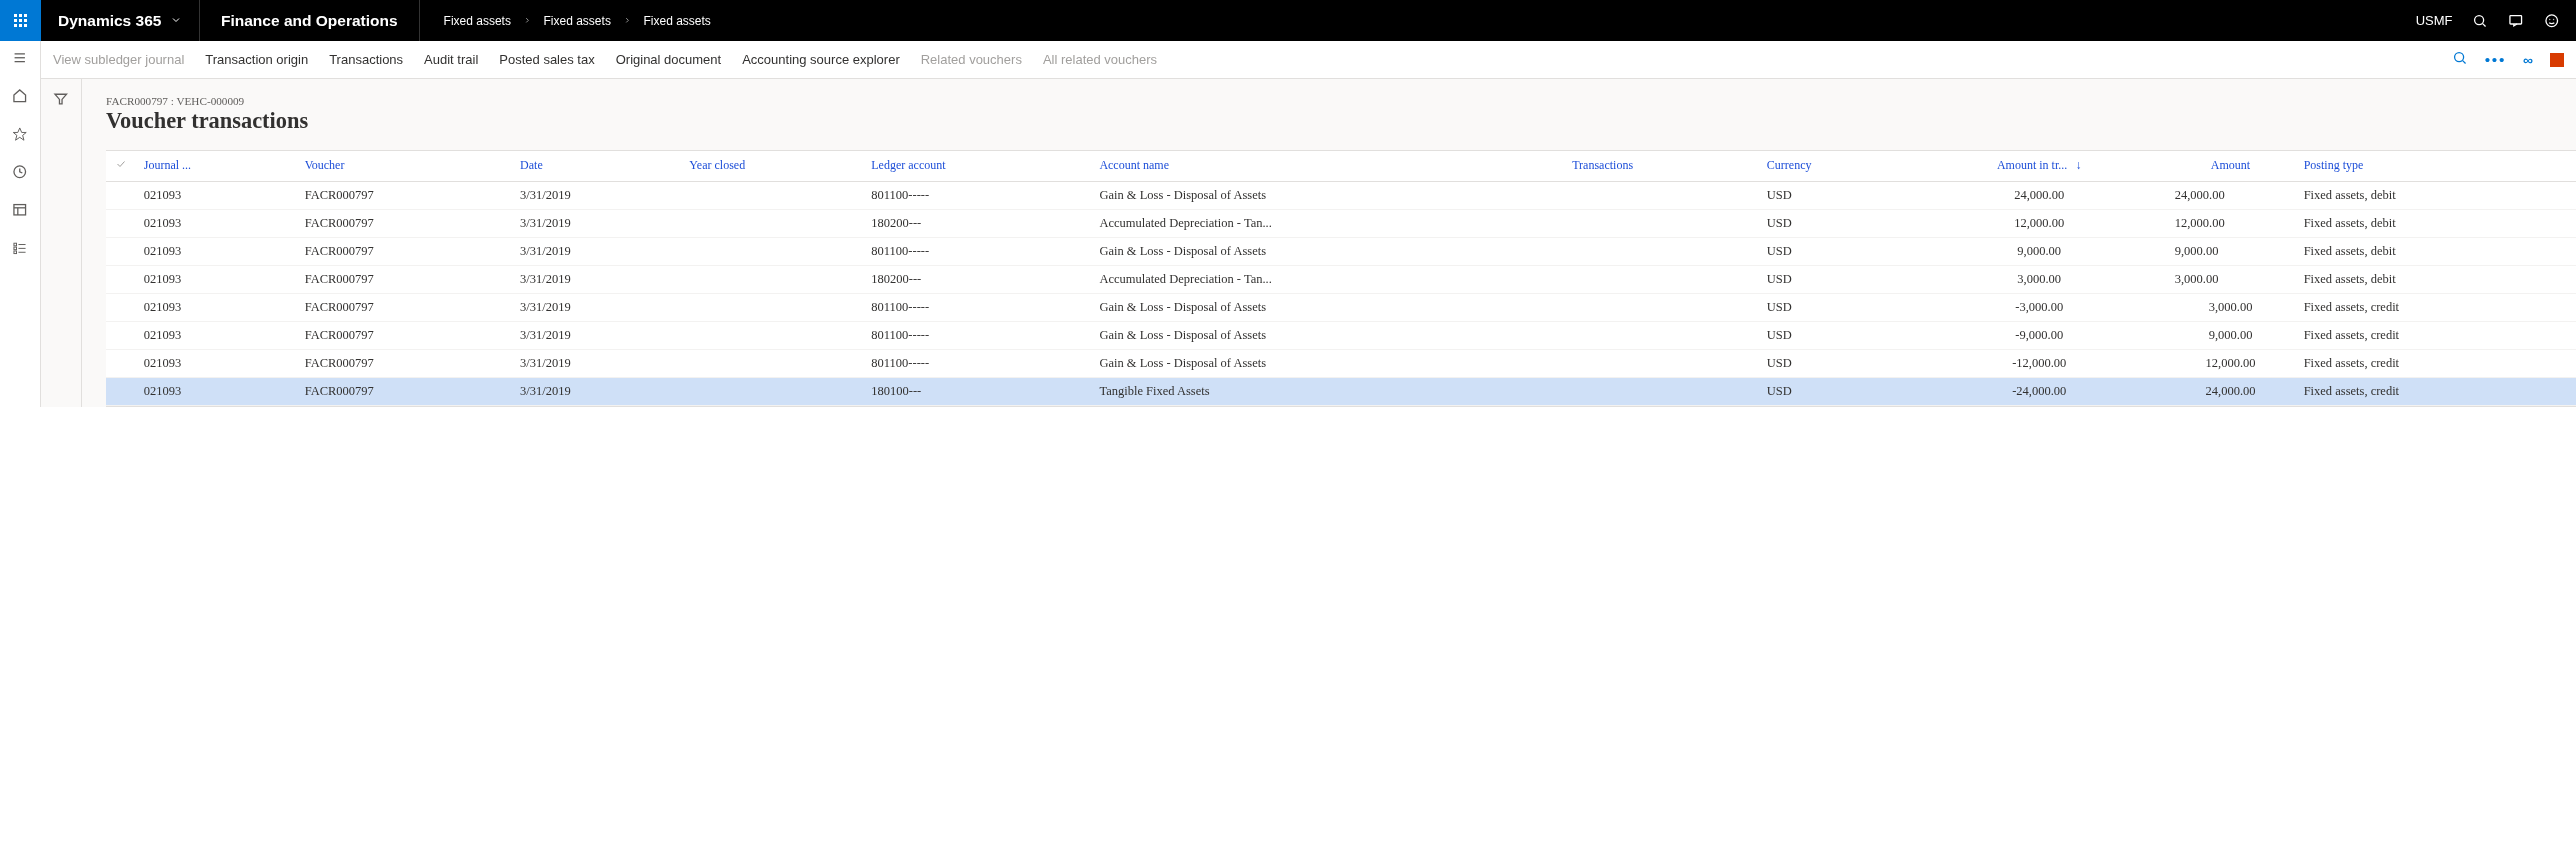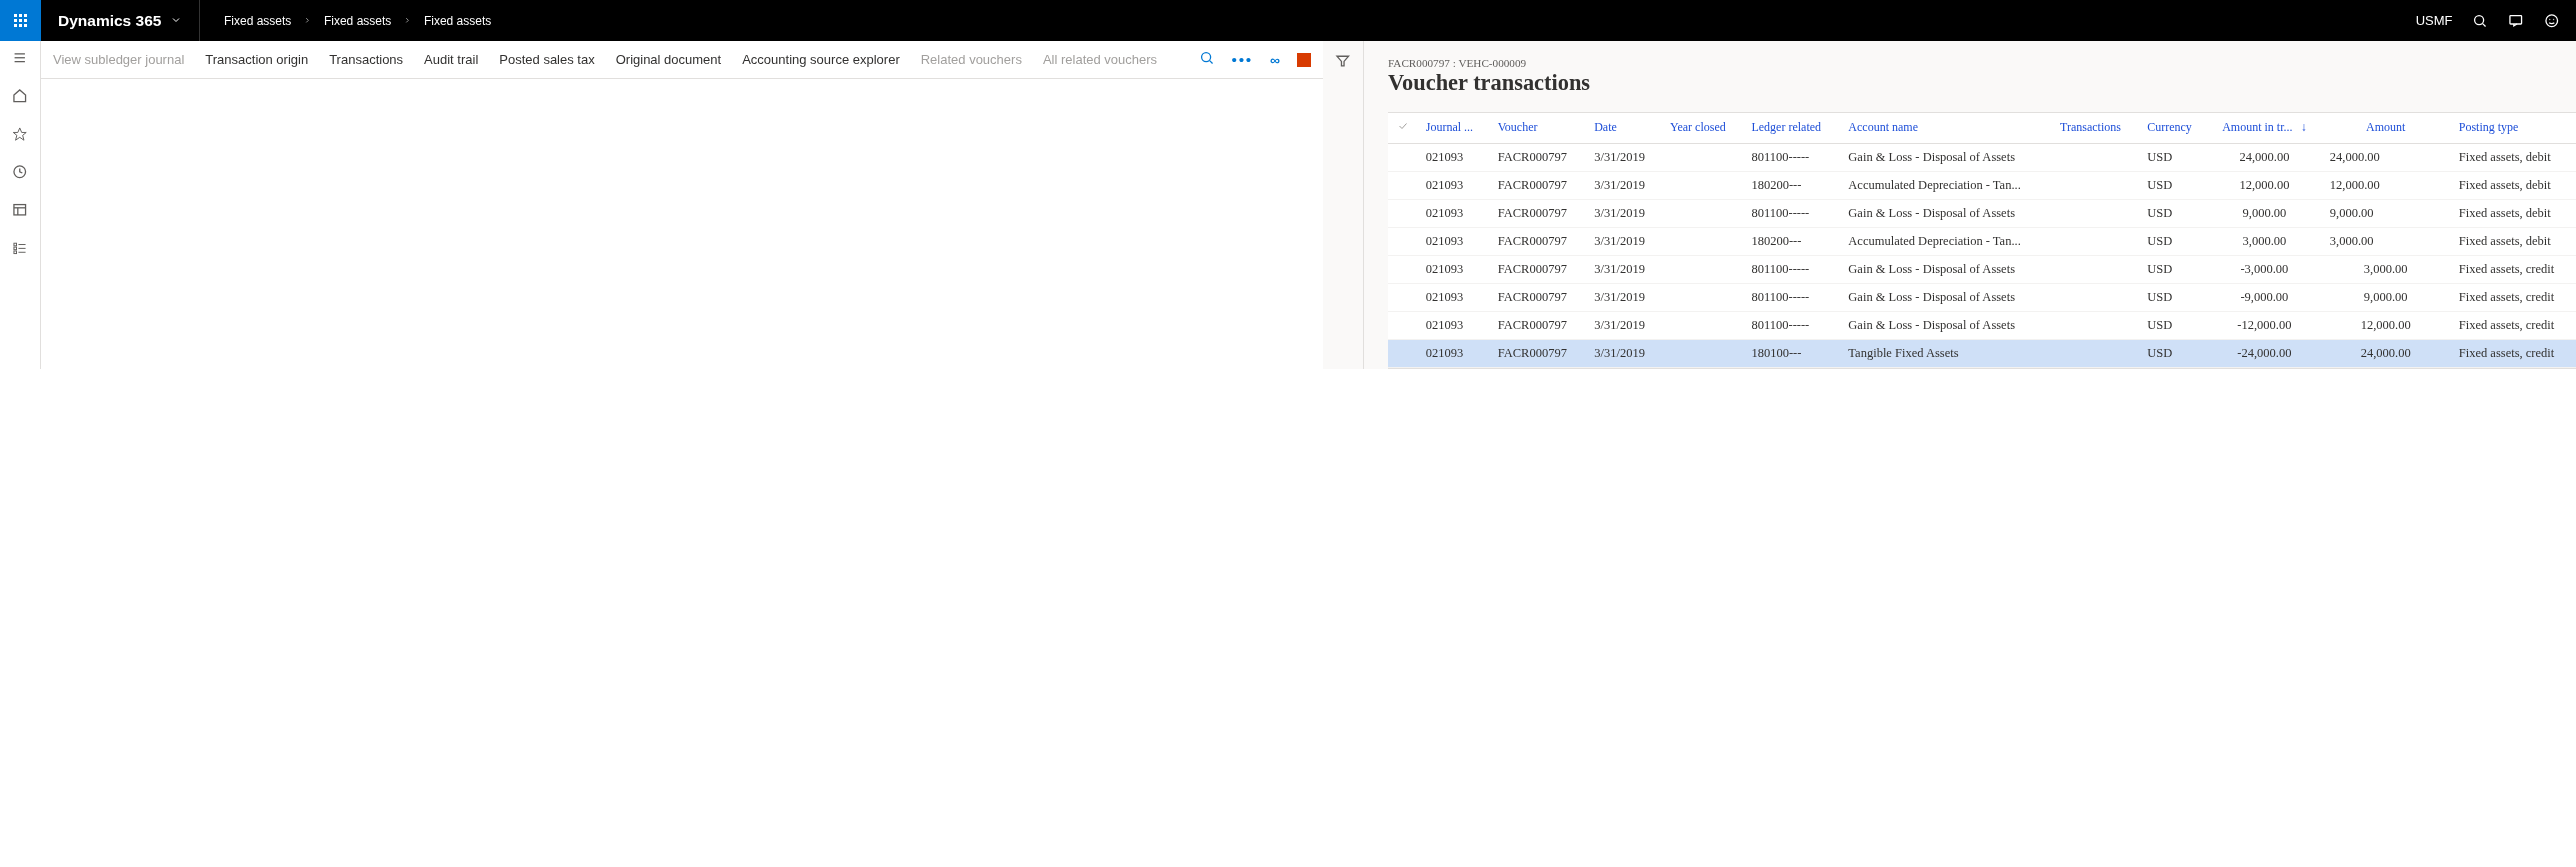--- a/index.html
+++ b/index.html
@@ -77,21 +77,21 @@
     display: flex;
     flex-direction: column;
     align-items: center;
     padding-top: 8.6px;
     gap: 21px;
     background: #fff;
   }
   .navrail .rail-icon { width: 17px; height: 17px; display:flex; align-items:center; justify-content:center; color:#605e5c; }
   .navrail .rail-icon svg { stroke:#605e5c; fill:none; }
 
-  .main { flex: 1; display: flex; }
+  .main { flex: 1; display: flex; flex-direction: column; }
 
   .actionbar {
     display: flex;
     align-items: center;
     height: 38px;
     padding: 0 12px;
     border-bottom: 0.9px solid #e1dfdd;
     gap: 21px;
     font-size: 13px;
   }
@@ -167,20 +167,21 @@
     </div>
   </div>
   <div class="brand">
     <span>Dynamics 365</span>
     <span class="chev">
       <svg width="12" height="12" viewBox="0 0 24 24">
           <polyline points="6 9 12 15 18 9" stroke="#fff" stroke-width="2" fill="none"></polyline>
         </svg>
     </span>
   </div>
+  <div class="module">Finance and Operations</div>
   <div class="breadcrumbs">
     <span>Fixed assets</span>
     <span class="bc-sep">
       <svg width="8.6" height="8.6" viewBox="0 0 24 24">
           <polyline points="9 6 15 12 9 18" stroke="#fff" stroke-width="2" fill="none"></polyline>
         </svg>
     </span>
     <span>Fixed assets</span>
     <span class="bc-sep">
       <svg width="8.6" height="8.6" viewBox="0 0 24 24">
@@ -306,21 +307,21 @@
               <tr>
                 <th class="checkcol">
                   <svg width="12" height="12" viewBox="0 0 24 24">
                       <polyline points="5 12 10 17 19 7" stroke-width="2"></polyline>
                     </svg>
                 </th>
                 <th>Journal ...</th>
                 <th>Voucher</th>
                 <th>Date</th>
                 <th>Year closed</th>
-                <th>Ledger related</th>
+                <th>Ledger account</th>
                 <th>Account name</th>
                 <th>Transactions</th>
                 <th>Currency</th>
                 <th class="num">
                   <span>Amount in tr...</span>
                   <span class="sort-ind">↓</span>
                 </th>
                 <th class="num" style="width:129px">Amount</th>
                 <th>Posting type</th>
               </tr>

